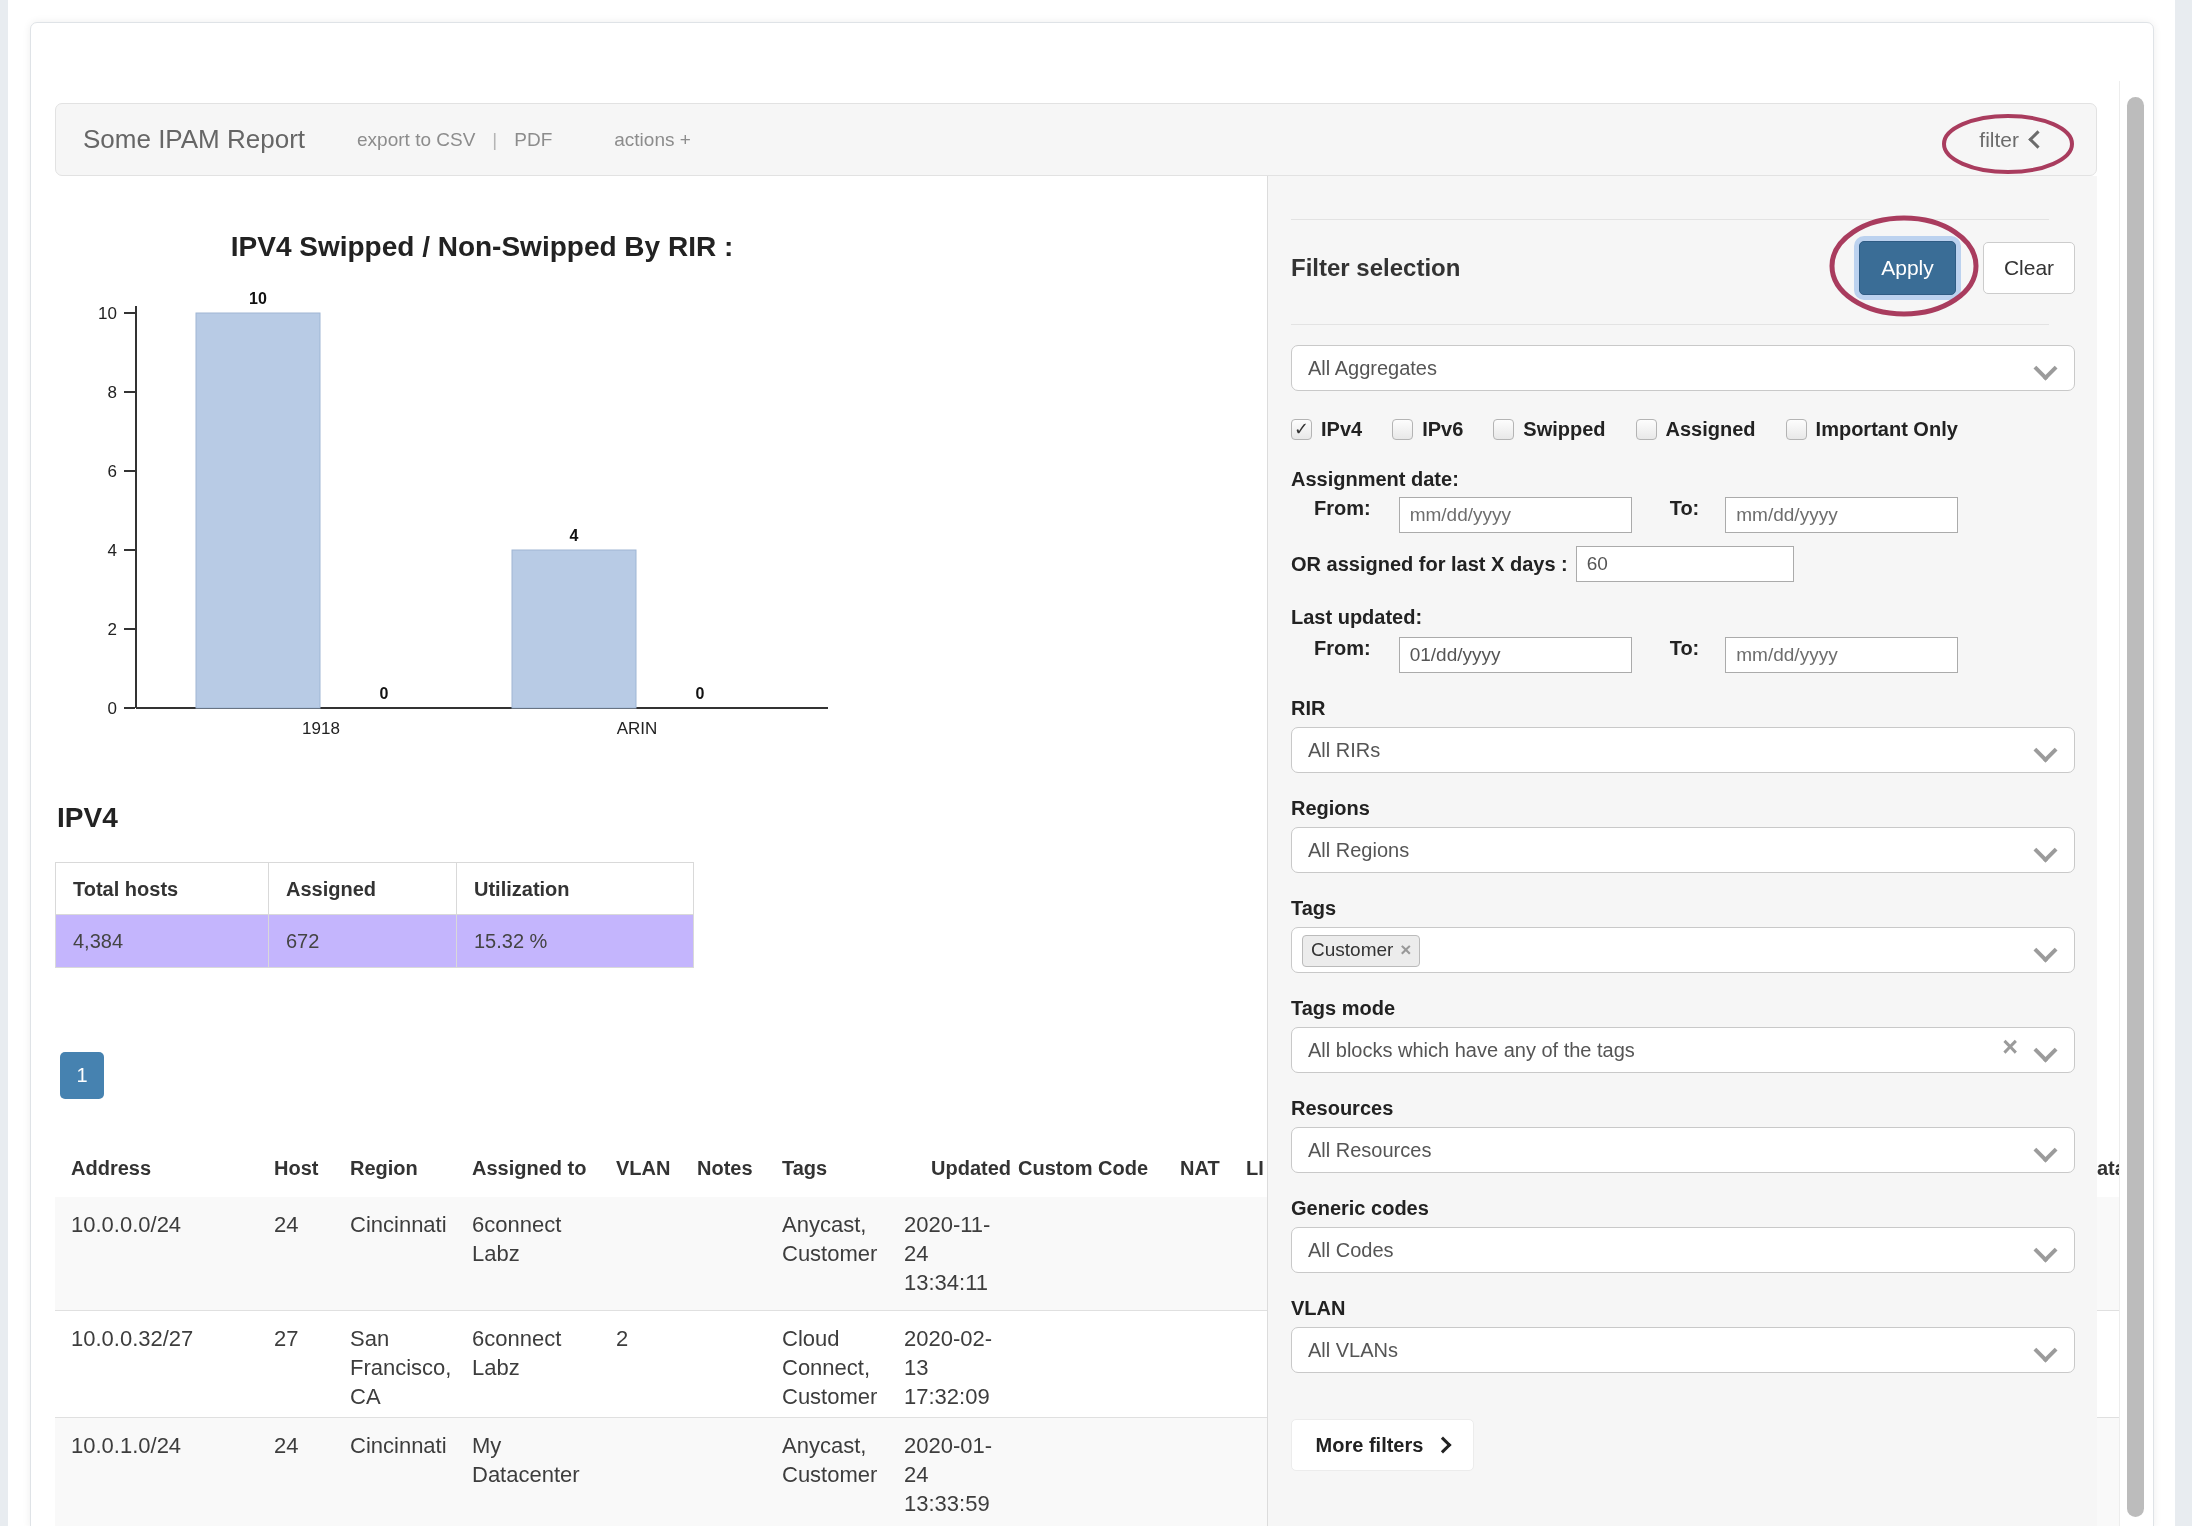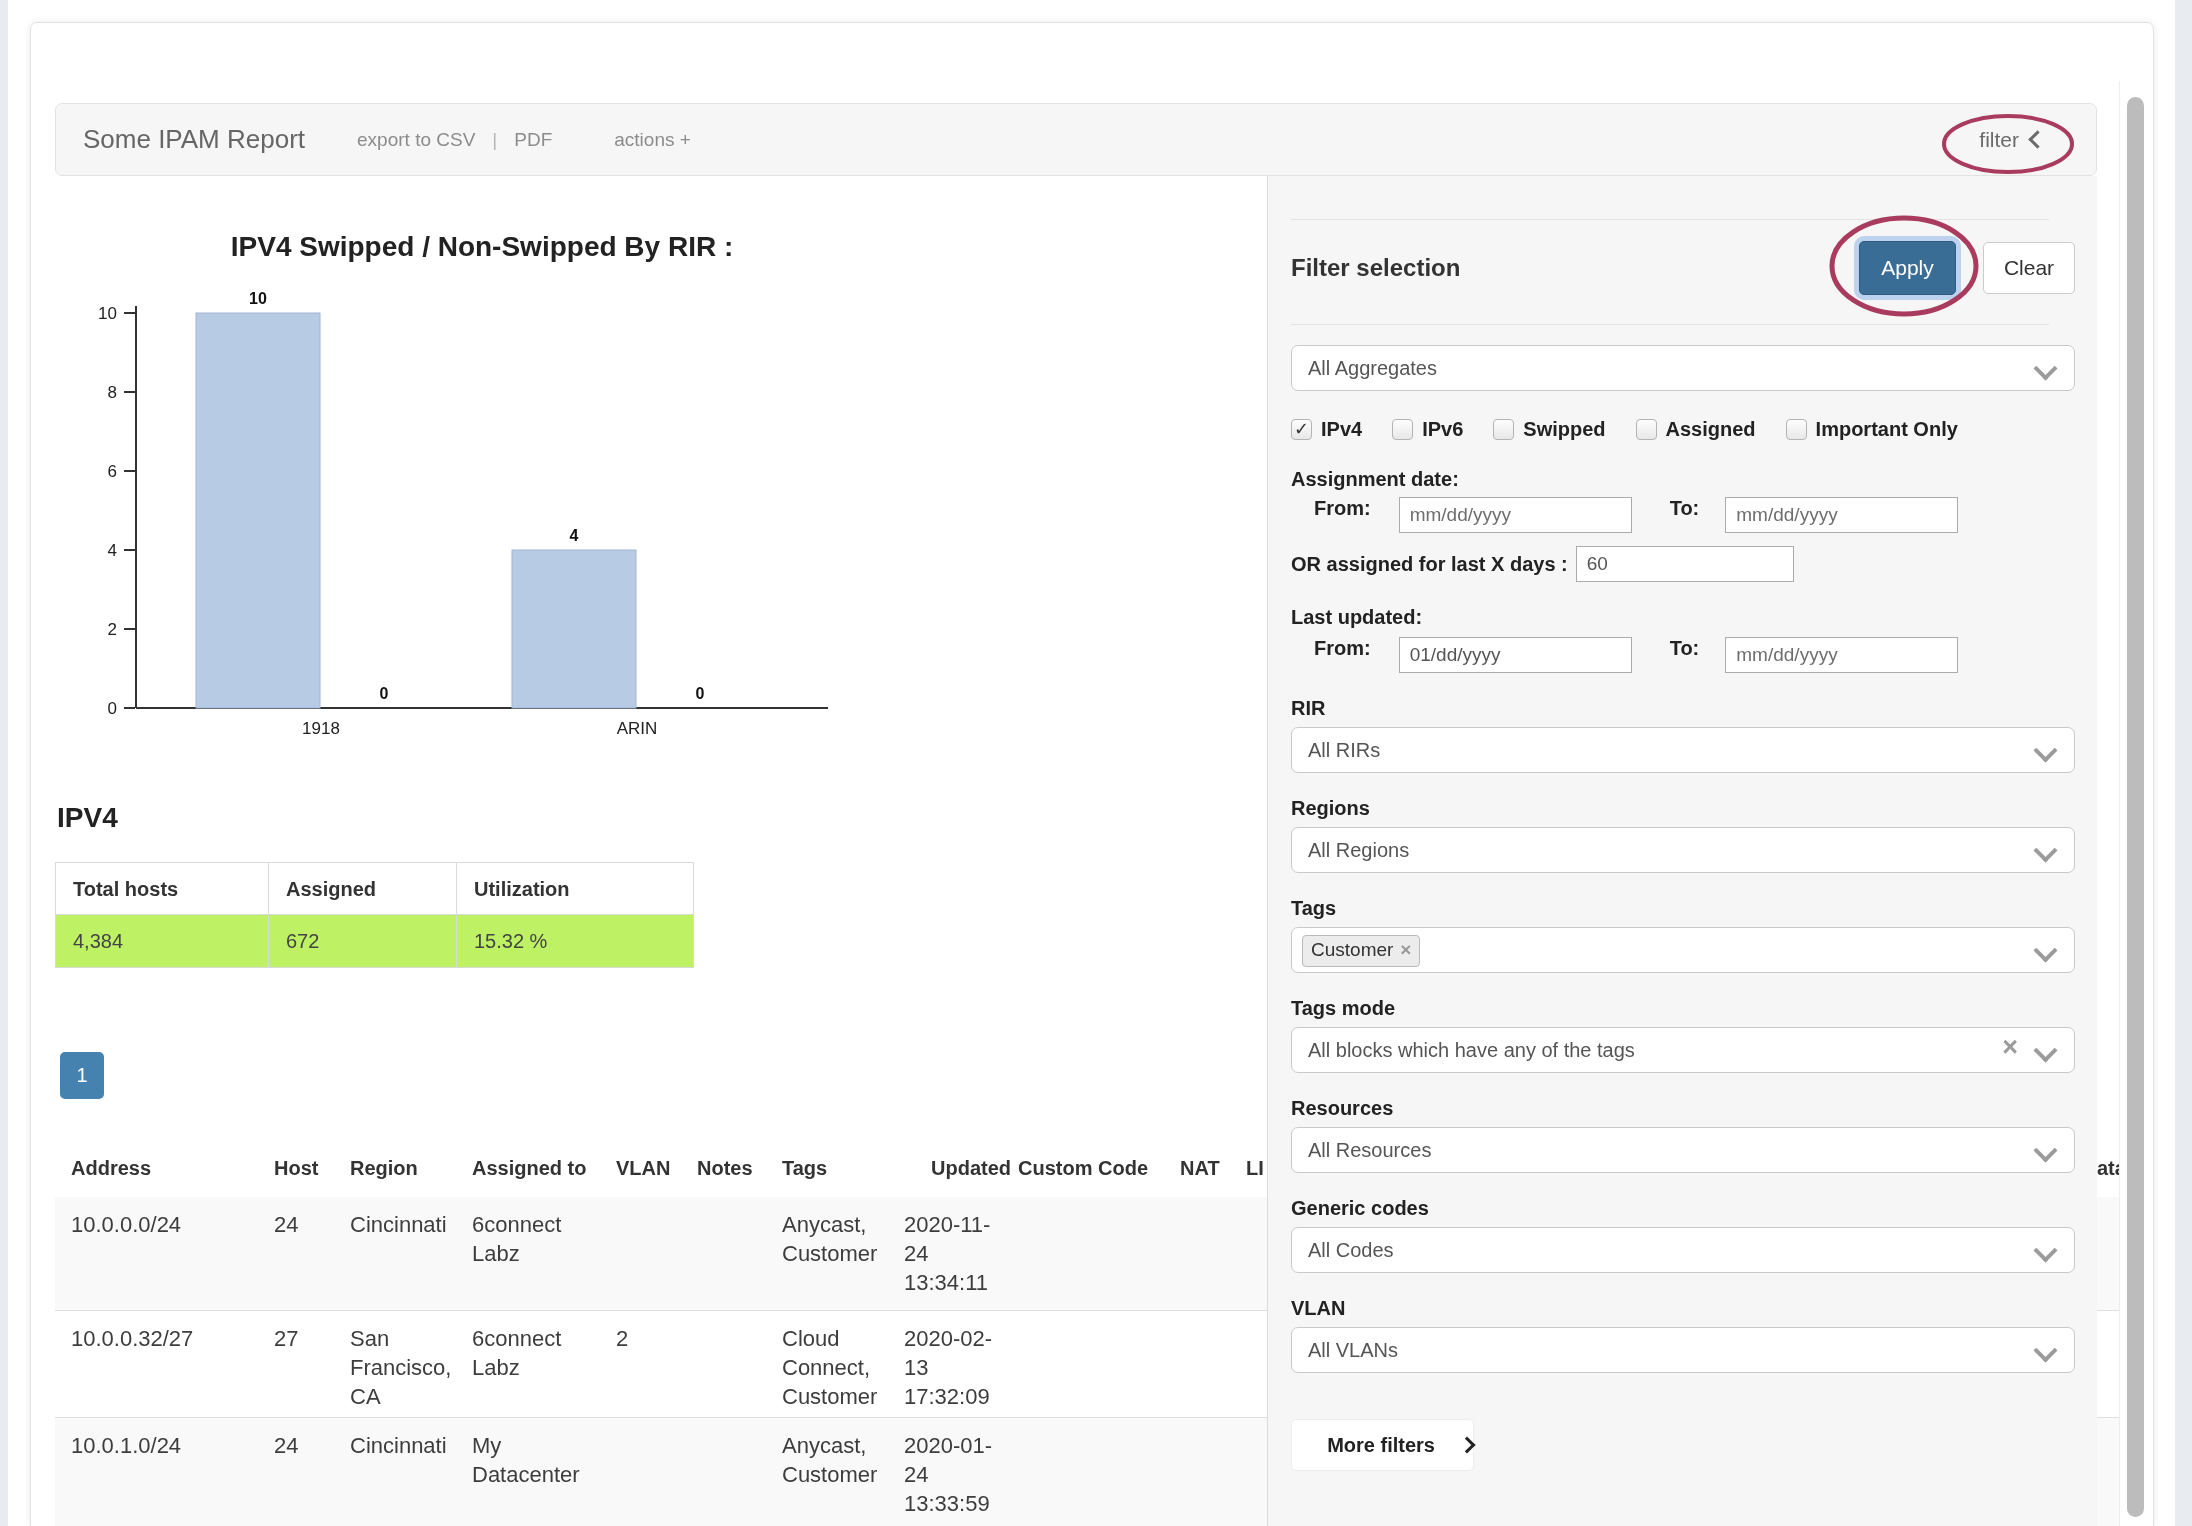--- a/index.html
+++ b/index.html
@@ -34,21 +34,21 @@
   .chev.right{transform:rotate(45deg);}
   
   #chart-svg{position:absolute;left:55px;top:176px;z-index:1;}
   
   #ipv4-heading{position:absolute;left:57px;top:802px;font-size:28px;font-weight:bold;color:#222;z-index:1;}
   #sum-table{position:absolute;left:55px;top:862px;width:637px;height:104px;border:1px solid #d9d9d9;
     box-sizing:content-box;z-index:1;background:#fff;}
   .sum-cell{position:absolute;box-sizing:border-box;padding-left:17px;font-size:20px;color:#333;
     line-height:52px;height:52px;overflow:hidden;}
   .sum-cell.head{font-weight:bold;border-bottom:1px solid #d9d9d9;}
-  .sum-cell.val{top:52px;background:#bef264;color:#444;}
+  .sum-cell.val{top:52px;background:#c4b5fd;color:#444;}
   .sum-cell.c1{border-left:1px solid #d9d9d9;}
   
   #page-btn{position:absolute;left:60px;top:1052px;width:44px;height:47px;background:#4682b0;color:#fff;
     font-size:20px;border-radius:5px;display:flex;align-items:center;justify-content:center;z-index:1;cursor:pointer;}
   
   #big-table{position:absolute;left:55px;top:1140px;width:2064px;height:386px;overflow:hidden;z-index:1;}
   #tbl-head{position:absolute;left:0;top:0;width:2064px;height:57px;border-bottom:1px solid #d4d4d4;}
   .th-cell{position:absolute;top:0;height:57px;line-height:57px;font-weight:bold;font-size:20px;color:#333;
     white-space:nowrap;overflow:hidden;}
   .trow{position:absolute;left:0;width:2064px;border-bottom:1px solid #e0e0e0;box-sizing:border-box;}
@@ -97,21 +97,21 @@
   .date-label.to{margin-left:38px;}
   .date-input.to{margin-left:26px;}
   input::placeholder{color:#6e6e6e;opacity:1;}
   #or-row{margin-top:13px;height:36px;display:flex;align-items:center;}
   #or-label{font-size:20px;font-weight:bold;color:#222;}
   #days-input{width:218px;height:36px;box-sizing:border-box;border:1px solid #ababab;font-size:19px;color:#555;
     padding:0 10px;margin-left:8px;font-family:inherit;background:#fff;}
   .field-label{margin-top:24px;height:24px;font-size:20px;font-weight:bold;color:#222;}
   .field-sel{margin-top:6px;}
   #more-filters{margin-top:46px;width:181px;height:50px;background:#fff;border:1px solid #ececec;border-radius:5px;
-    display:flex;align-items:center;justify-content:flex-end;gap:26px;cursor:pointer;}
+    display:flex;align-items:center;justify-content:center;gap:14px;cursor:pointer;}
   #more-filters-label{font-size:20px;font-weight:bold;color:#222;}
   #more-filters .chev{border-width:3px 3px 0 0;width:9px;height:9px;color:#222;}
   
   #scroll-track{position:absolute;left:2119px;top:81px;width:31px;height:1445px;background:#fff;
     border-left:1px solid #ededed;z-index:3;}
   #scroll-thumb{position:absolute;left:7px;top:16px;width:17px;height:1420px;background:#bcbcbc;border-radius:9px;}
   
   .annot{position:absolute;z-index:6;pointer-events:none;}
 </style>
 </head>

